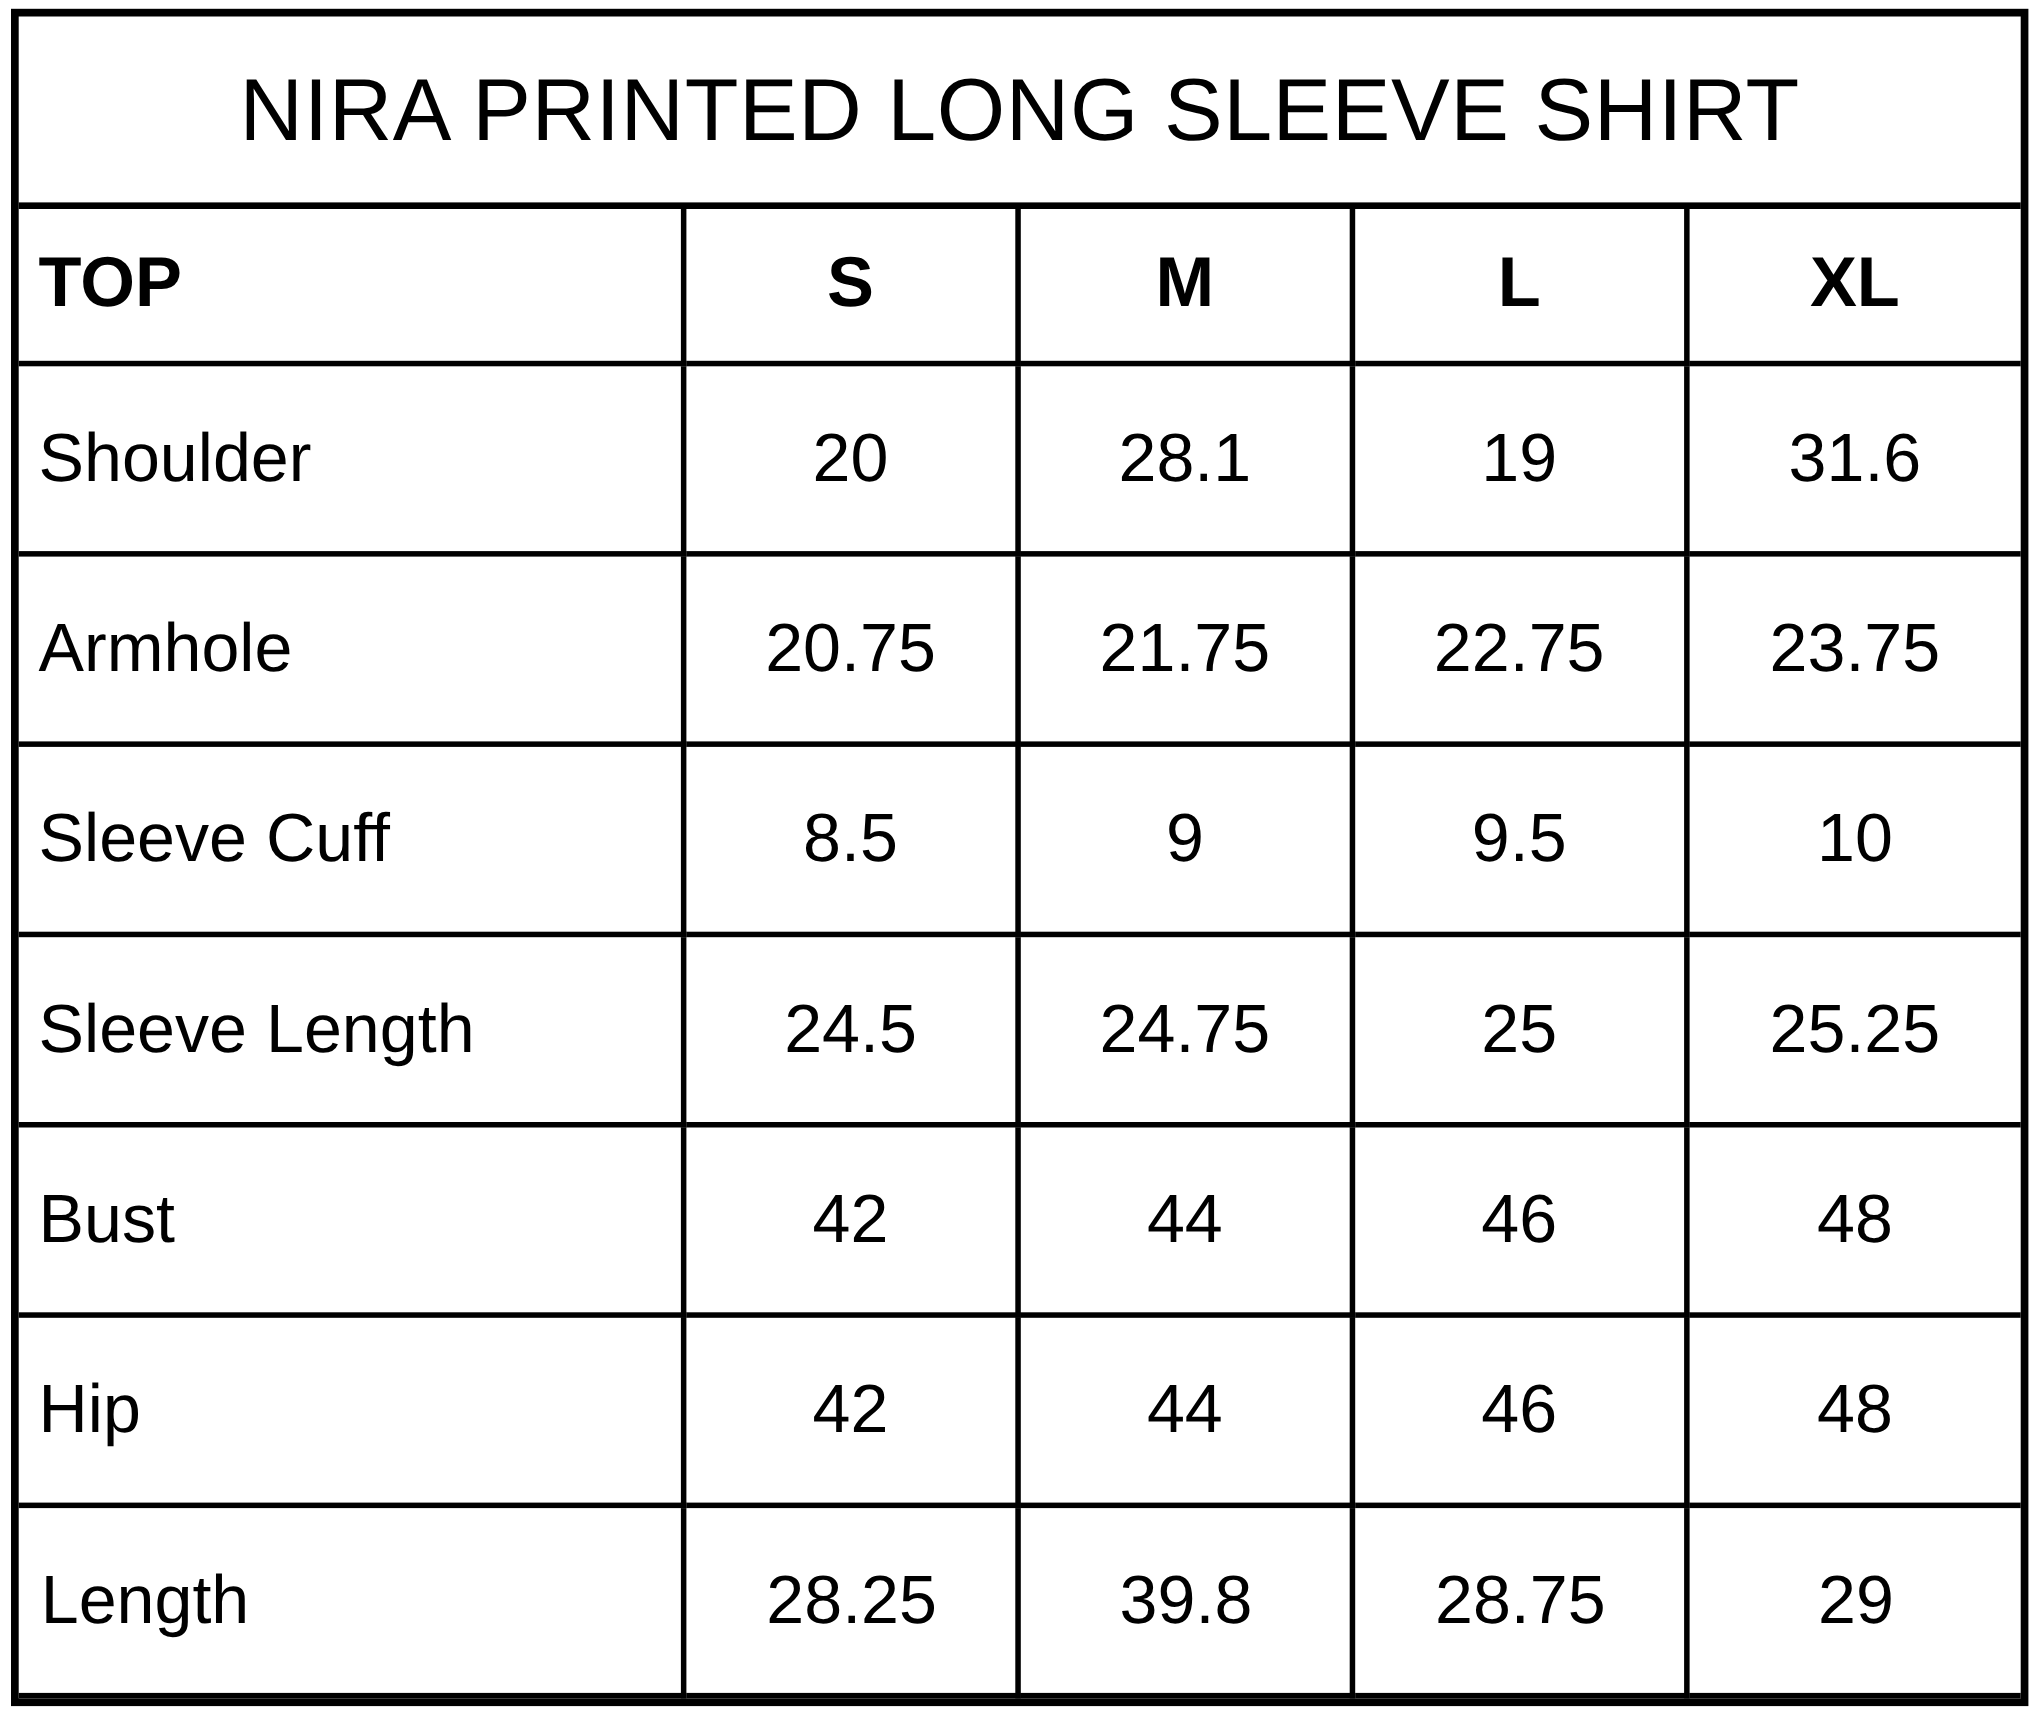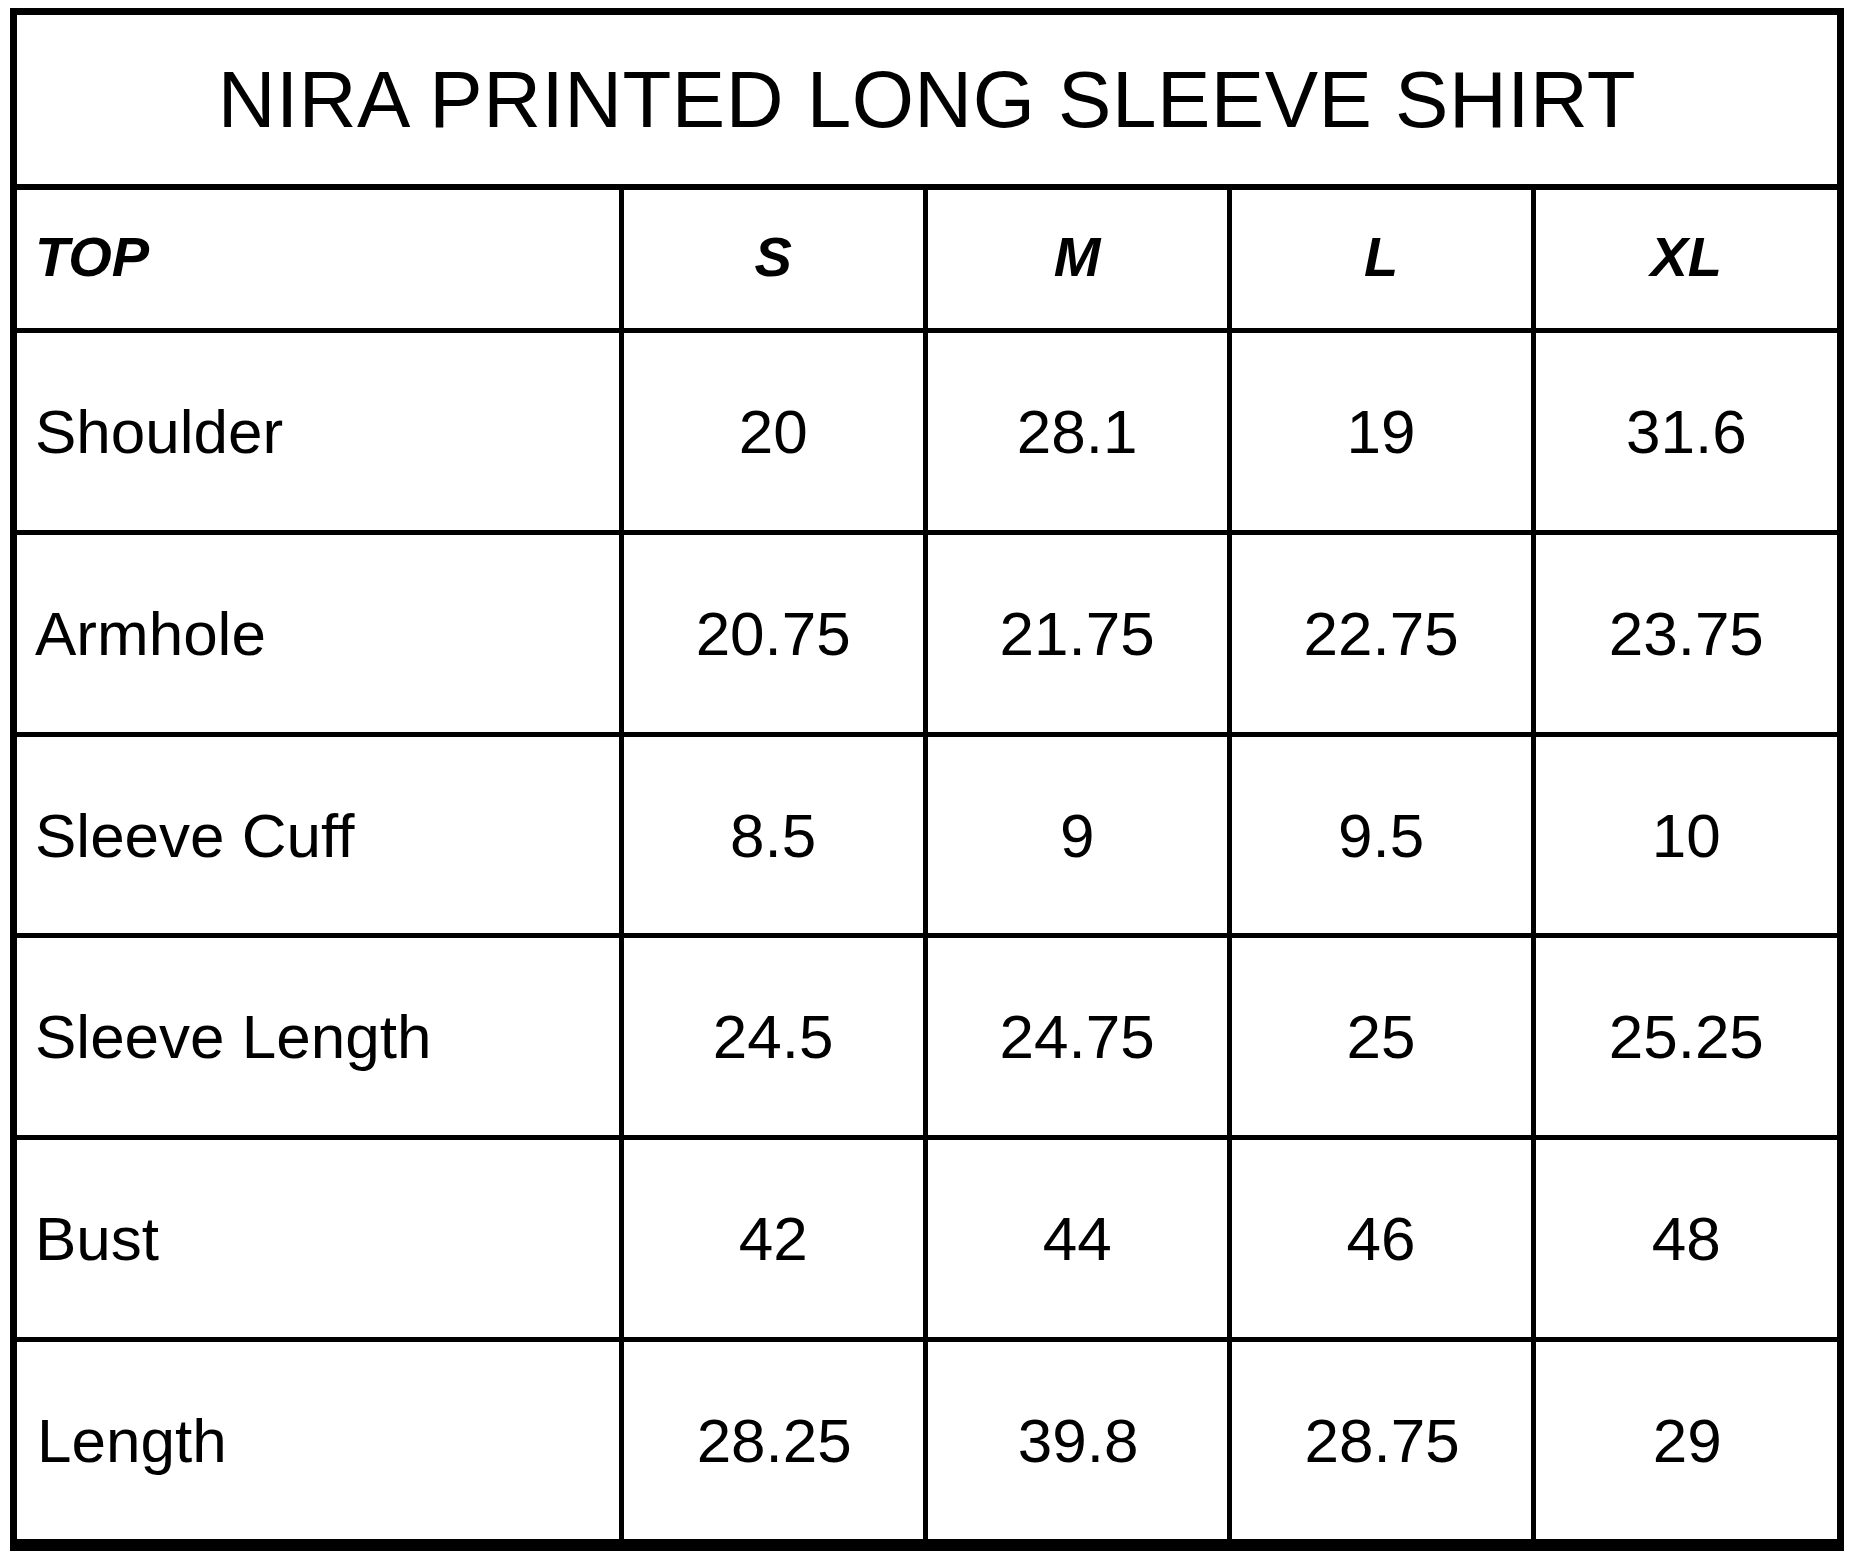--- a/index.html
+++ b/index.html
@@ -59,25 +59,24 @@
     border-top: none;
     border-bottom: 5px solid #000000;
     padding: 0 18px;
     font-size: 62px;
     font-weight: 400;
     line-height: 1.05;
     vertical-align: middle;
   }
   table.size-table tr.header-row th {
     font-weight: bold;
-    font-size: 56px;
+    font-size: 64px;
     padding-top: 6px;
     padding-bottom: 10px;
     height: 122px;
-    font-style: italic;
   }
   table.size-table th.label-cell,
   table.size-table td.label-cell {
     text-align: left;
     border-left: none;
   }
   table.size-table th.value-cell,
   table.size-table td.value-cell {
     text-align: center;
   }
@@ -162,20 +161,27 @@
           <td class="value-cell">25.25</td>
         </tr>
         <tr>
           <td class="label-cell">Bust</td>
           <td class="value-cell">42</td>
           <td class="value-cell">44</td>
           <td class="value-cell">46</td>
           <td class="value-cell">48</td>
         </tr>
         <tr>
+          <td class="label-cell">Hip</td>
+          <td class="value-cell">42</td>
+          <td class="value-cell">44</td>
+          <td class="value-cell">46</td>
+          <td class="value-cell">48</td>
+        </tr>
+        <tr>
           <td class="label-cell">Length</td>
           <td class="value-cell">28.25</td>
           <td class="value-cell">39.8</td>
           <td class="value-cell">28.75</td>
           <td class="value-cell">29</td>
         </tr>
       </tbody>
     </table>
 
 

